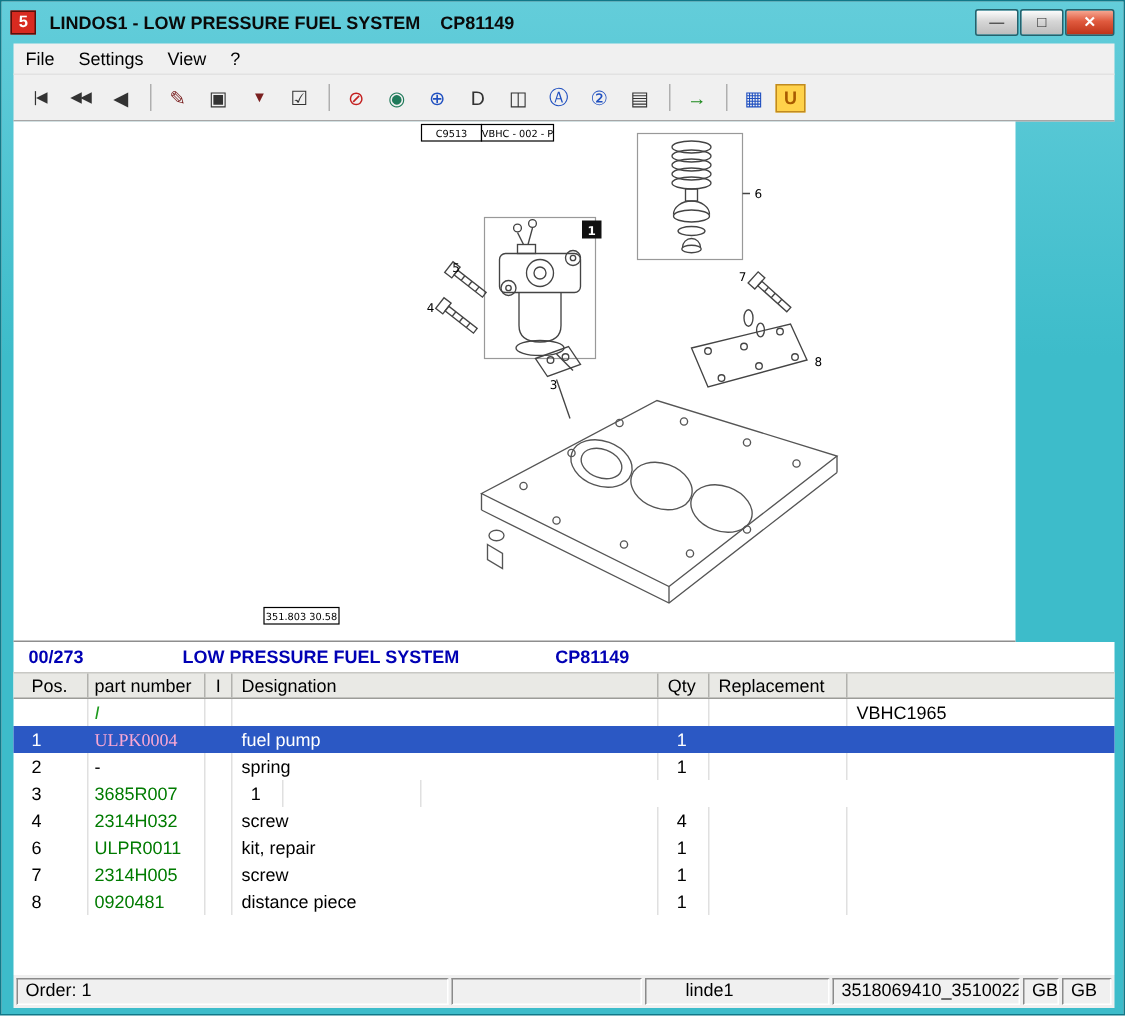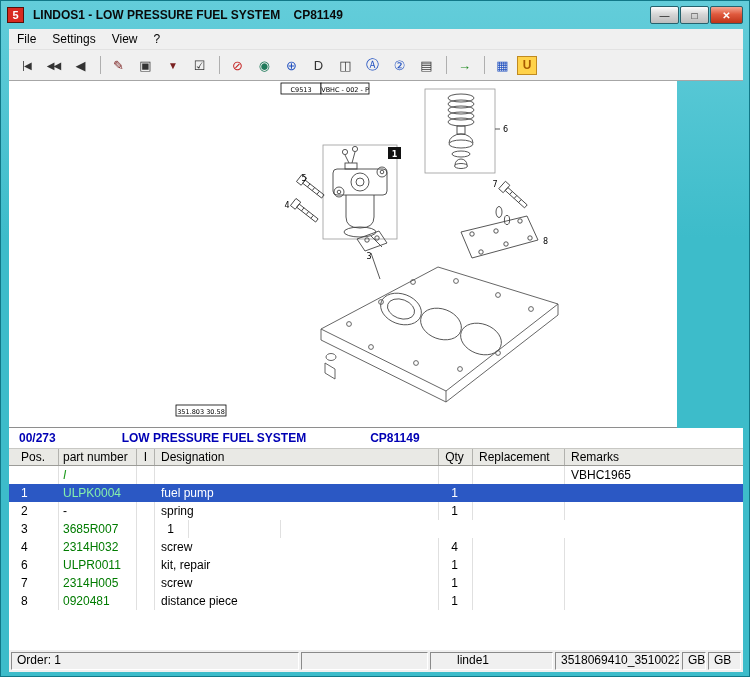--- a/index.html
+++ b/index.html
@@ -73,21 +73,21 @@
   .c-part  { width: 78px;  padding-left: 4px; }
   .c-i     { width: 18px;  text-align: center; }
   .c-desig { width: 284px; padding-left: 6px; }
   .c-qty   { width: 34px;  text-align: center; padding-right: 2px; }
   .c-repl  { width: 92px;  padding-left: 6px; }
   .c-rem   { flex: 1; padding-left: 6px; border-right: none !important; }
   .part { color: #007B00; }
   .ind { color: #1D9A1D; font-style: italic; }
   .row.sel { background: #2B58C4; color: #fff; }
   .row.sel .c { border-right-color: transparent; }
-  .row.sel .part { color: #86efac; }
+  .row.sel .part { color: #f9a8d4; font-family: Liberation Serif, serif; }
 
   
   .statusbar { position: absolute; top: 649px; left: 8px; width: 734px; height: 22px;
     background: #F0F0F0; display: flex; gap: 2px; padding: 2px; }
   .sp { border: 1px solid; border-color: #8A8A8A #FFFFFF #FFFFFF #8A8A8A; background: #F0F0F0;
     padding: 0 5px; line-height: 15px; overflow: hidden; white-space: nowrap; }
   .sp-order { flex: 0 0 288px; } .sp-2 { flex: 0 0 127px; } .sp-user { flex: 0 0 123px; padding-left: 26px; }
   .sp-ref { flex: 0 0 125px; text-align: center; } .sp-gb1 { flex: 0 0 24px; }
   .sp-gb2 { flex: 1; }
 </style>
@@ -275,21 +275,20 @@
       <span class="st-code">CP81149</span>
     </div>
 
     <div class="thead">
       <div class="c c-pos">Pos.</div>
       <div class="c c-part">part number</div>
       <div class="c c-i">I</div>
       <div class="c c-desig">Designation</div>
       <div class="c c-qty">Qty</div>
       <div class="c c-repl">Replacement</div>
-      <div class="c c-rem">Remarks</div>
     </div>
 
     <div class="row">
       <div class="c c-pos"></div>
       <div class="c c-part ind">I</div>
       <div class="c c-i"></div>
       <div class="c c-desig"></div>
       <div class="c c-qty"></div>
       <div class="c c-repl"></div>
       <div class="c c-rem">VBHC1965</div>

